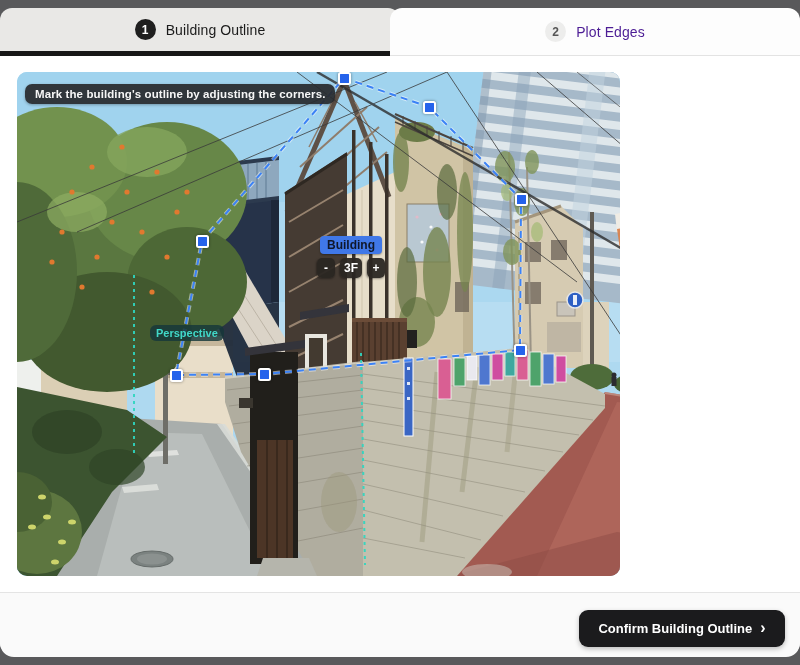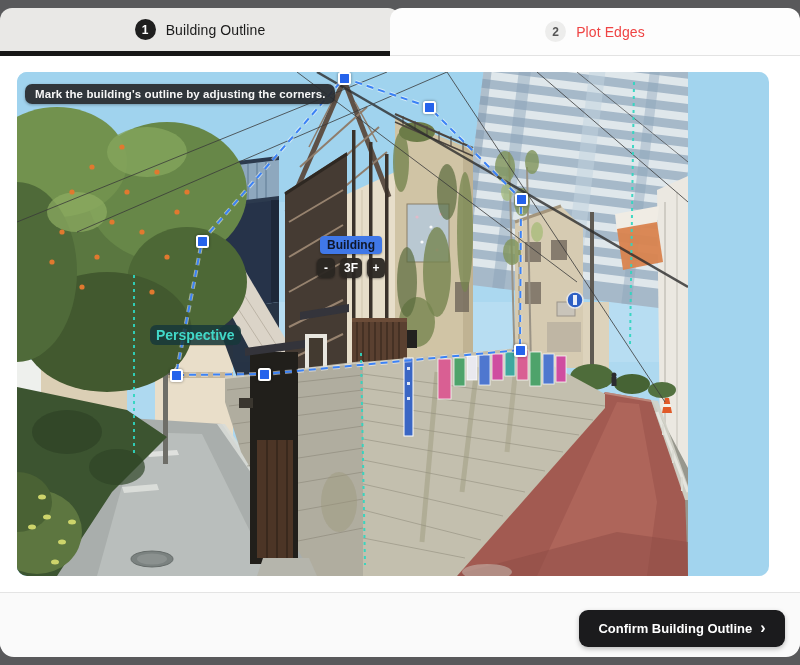--- a/index.html
+++ b/index.html
@@ -22,25 +22,25 @@
     border-bottom:1px solid #e3e3e3;margin-left:-10px;
   }
   .step-badge{
     width:21px;height:21px;border-radius:50%;
     display:flex;align-items:center;justify-content:center;
     font-size:12px;font-weight:bold;
   }
   .badge-dark{background:#1f1f1f;color:#fff;}
   .badge-light{background:#ededec;color:#555;}
   .tab-label{font-size:14px;font-weight:normal;color:#1b1b1b;letter-spacing:.1px;}
-  .tab-inactive .tab-label{color:#ef4444;}
+  .tab-inactive .tab-label{color:#4c1d95;}
   
   .content{position:relative;background:#ffffff;height:600px;border-radius:0 0 14px 14px;}
   .photo{
-    position:absolute;left:17px;top:16px;width:752px;height:504px;
+    position:absolute;left:17px;top:16px;width:603px;height:504px;
     border-radius:10px;overflow:hidden;background:#a2d4ee;
   }
   .photo svg.scene{position:absolute;left:0;top:0;}
   .overlay-svg{position:absolute;left:0;top:0;pointer-events:none;}
   
   .tooltip{
     position:absolute;left:8px;top:12px;
     background:rgba(40,42,45,.93);color:#f6f6f6;
     font-size:11.5px;font-weight:bold;letter-spacing:.1px;
     padding:4px 10px;border-radius:7px;white-space:nowrap;
@@ -59,21 +59,21 @@
   .floor-btn{
     min-width:18px;height:20px;padding:0 4px;box-sizing:border-box;
     background:rgba(42,38,34,.95);color:#fff;border-radius:5px;
     display:flex;align-items:center;justify-content:center;
     font-size:12px;font-weight:bold;box-shadow:0 1px 2px rgba(0,0,0,.35);
     cursor:pointer;
   }
   .perspective-tag{
     position:absolute;left:133px;top:253px;
     background:rgba(23,56,58,.84);color:#41d8c8;
-    font-size:14px;font-weight:bold;padding:2px 6px;border-radius:6px;
+    font-size:11px;font-weight:bold;padding:2px 6px;border-radius:6px;
     white-space:nowrap;
   }
   .handle{
     position:absolute;width:13px;height:13px;margin-left:-6.5px;margin-top:-6.5px;
     background:#2563eb;border:2px solid #fff;border-radius:2.5px;
     box-sizing:border-box;box-shadow:0 0 3px rgba(0,0,0,.45);cursor:grab;
   }
   
   .footer{
     position:absolute;left:0;right:0;top:536px;height:64px;

